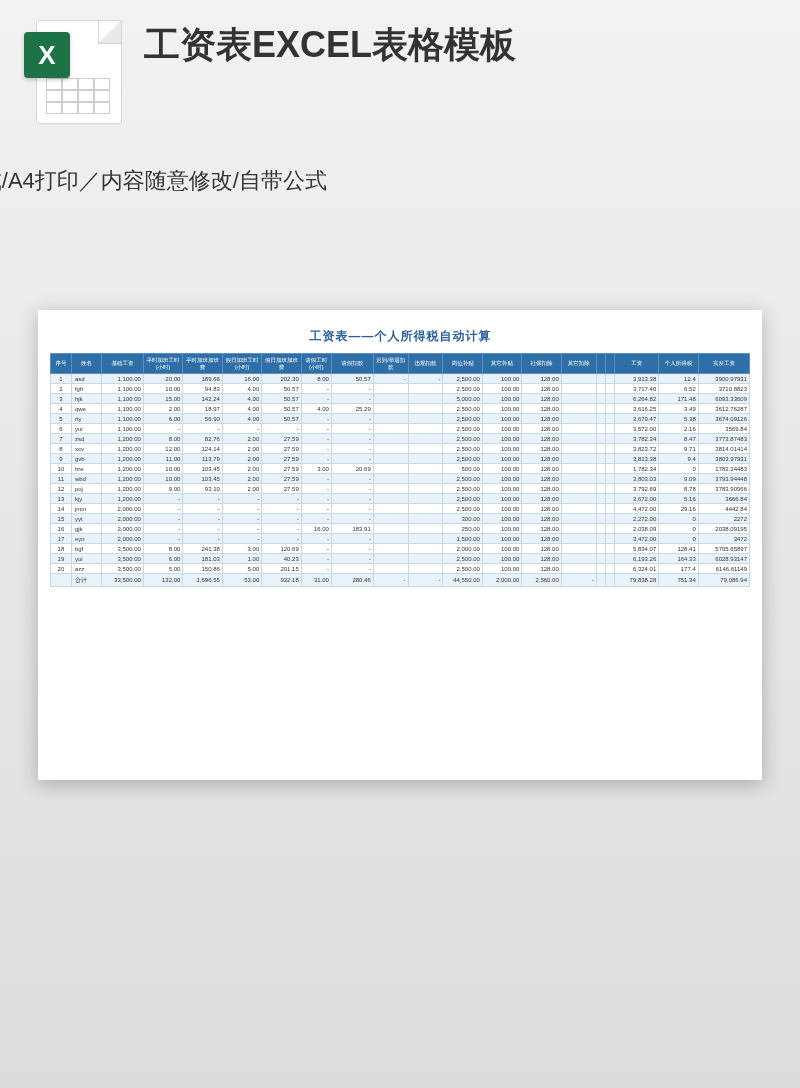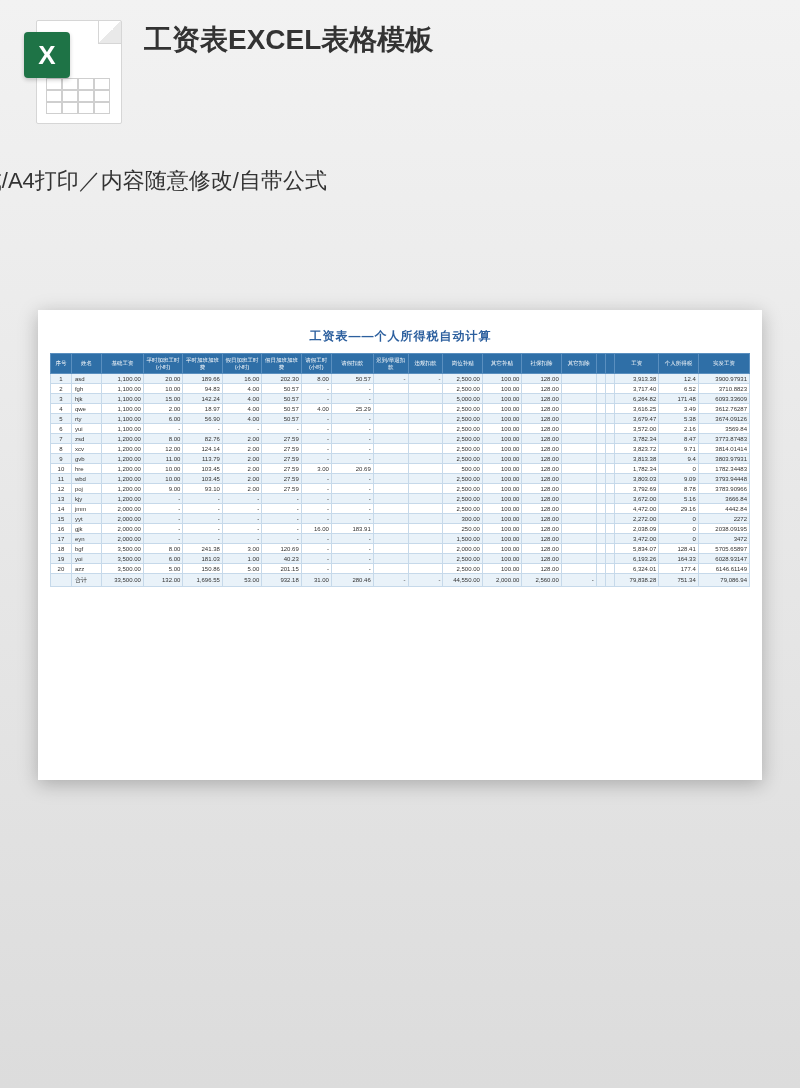--- a/index.html
+++ b/index.html
@@ -63,21 +63,21 @@
     display: flex;
     align-items: center;
     justify-content: center;
     box-shadow: 0 2px 4px rgba(0,0,0,0.2);
   }
   .title-block {
     flex: 1;
     padding-top: 2px;
   }
   .title {
-    font-size: 28px;
+    font-size: 36px;
     font-weight: 700;
     color: #333;
     line-height: 1.25;
   }
   .subtitle {
     font-size: 22px;
     color: #333;
     margin-top: 28px;
     margin-left: -120px;
   }

